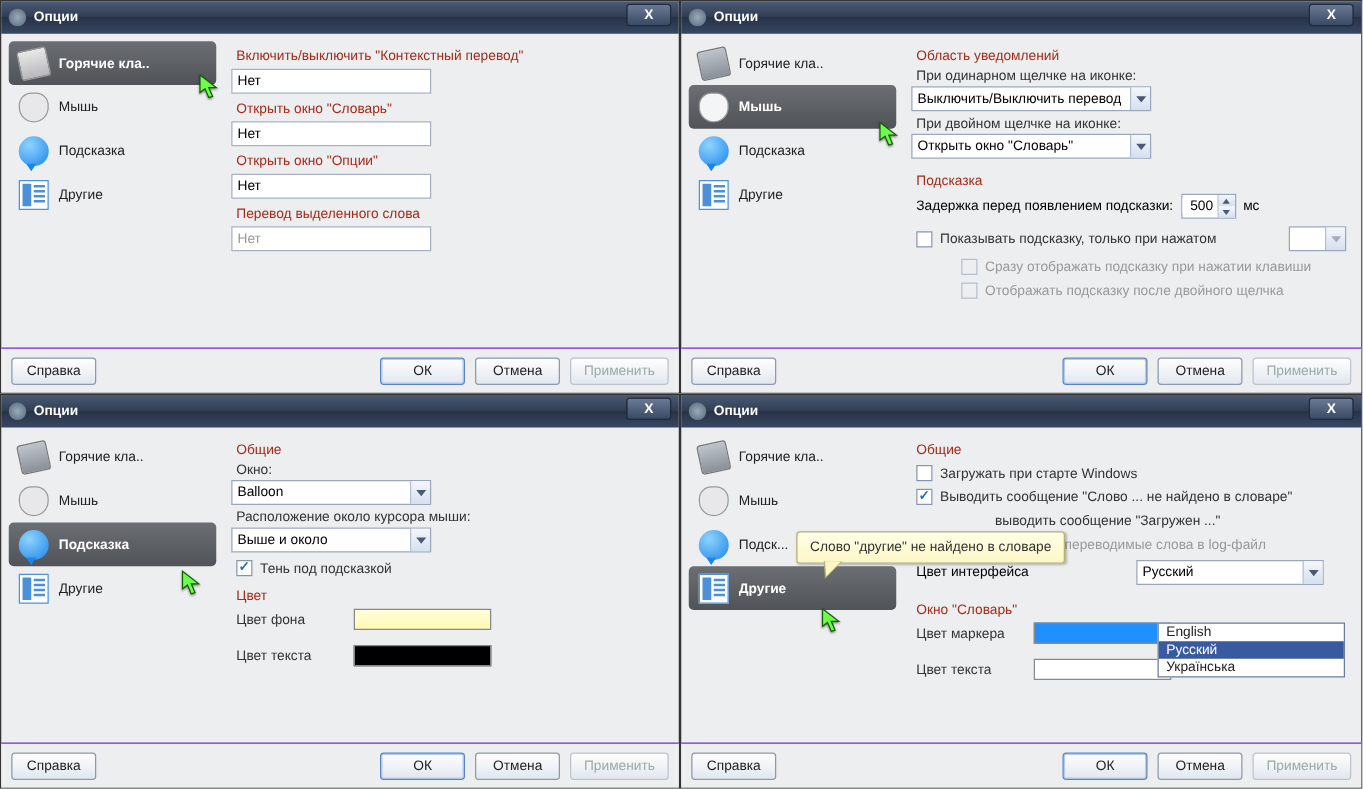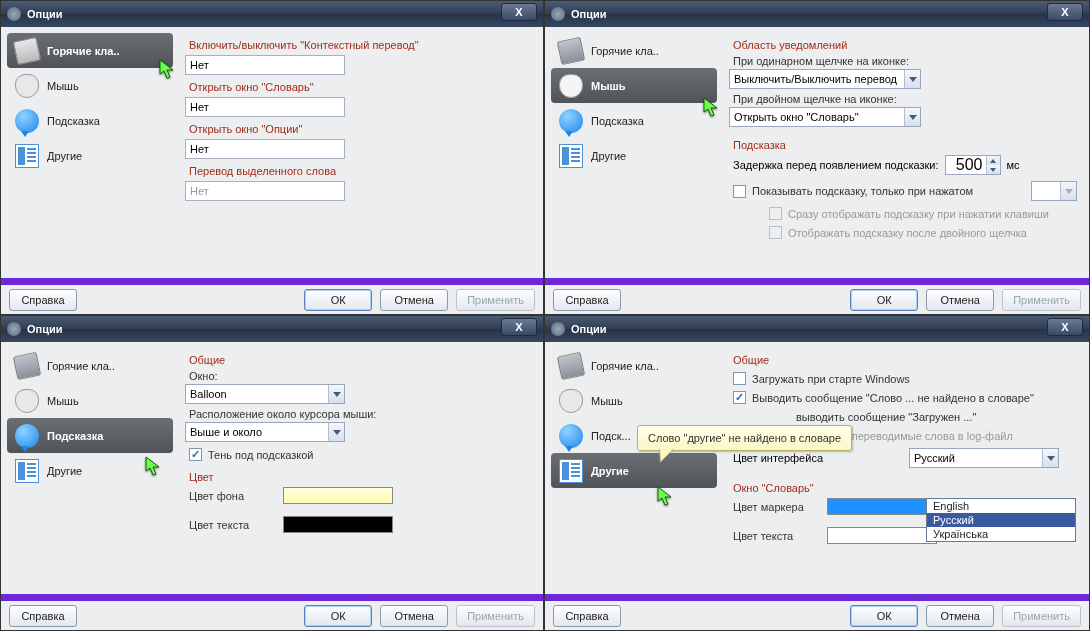--- a/index.html
+++ b/index.html
@@ -37,32 +37,32 @@
 .combo .arrow { width: 16px; height: 100%; background: linear-gradient(#f4f7fb,#d6e0ef); border-left: 1px solid #b0bdd2; display:flex; align-items:center; justify-content:center; }
 .combo .arrow::after { content:''; width:0; height:0; border-left:4px solid transparent; border-right:4px solid transparent; border-top:5px solid #4a5a75; }
 .combo.disabled { color:#999; }
 .combo.disabled .arrow::after { border-top-color:#aab; }
 .chk { display:flex; align-items:center; gap:6px; margin:6px 0 4px 4px; color:#333; }
 .chk.disabled { color:#999;padding-left:36px; }
 .chk-box { width:13px; height:13px; border:1px solid #8495b0; background:#fff; display:inline-flex; align-items:center; justify-content:center; }
 .chk.disabled .chk-box { background:#eceef0; border-color:#b6bfcf; }
 .chk-box.checked::after { content:'✓'; color:#2a6db8; font-size:11px; line-height:11px; font-weight:bold; }
 .spin { display:inline-flex; height:20px; border:1px solid #9aa6bb; background:#fff; align-items:center; }
-.spin input { border:none; width:40px; text-align:right; padding:0 3px; font-size:16px; outline:none; }
+.spin input { border:none; width:28px; text-align:right; padding:0 3px; font-size:11px; outline:none; }
 .spin .sp-btns { width:14px; height:100%; display:flex; flex-direction:column; border-left:1px solid #b0bdd2; }
 .spin .sp-btns div { flex:1; background:linear-gradient(#f4f7fb,#d6e0ef); display:flex; align-items:center; justify-content:center; }
 .spin .sp-btns div::after { content:''; width:0; height:0; border-left:3px solid transparent; border-right:3px solid transparent; }
 .spin .sp-up::after { border-bottom:4px solid #4a5a75; }
 .spin .sp-dn::after { border-top:4px solid #4a5a75; }
 .color-swatch { width:110px; height:17px; border:1px solid #888; display:inline-block; vertical-align:middle; }
 .swatch-yellow { background:linear-gradient(#fffedc,#fffab0); }
 .swatch-black { background:#000; }
 .swatch-blue { background:#1e90ff; }
 .swatch-empty { background:#fff; }
-.footer { height: 36px; border-top:7px solid #6d28d9; display:flex; align-items:center; padding:0 8px; gap:8px; background:#eceef0; }
+.footer { height: 36px; border-top:1px solid #6d28d9; display:flex; align-items:center; padding:0 8px; gap:8px; background:#eceef0; }
 .footer .spacer { flex:1; }
 .btn { height:22px; min-width:68px; padding:0 10px; background:linear-gradient(#fefefe,#e2e7ef); border:1px solid #8d99ae; border-radius:3px; cursor:pointer; color:#222; }
 .btn.primary { border-color:#5b84be; box-shadow: 0 0 0 1px #aecdf3 inset; }
 .btn.disabled { color:#9aa; border-color:#bcc3cf; cursor:default; }
 .row { display:flex; align-items:center; gap:6px; margin:3px 0 3px 4px; }
 .lbl-fixed { width: 88px; color:#333; }
 .tooltip-balloon { position:absolute; background:linear-gradient(#ffffe8,#fcf7c5); border:1px solid #b8b070; border-radius:3px; padding:6px 10px; color:#333; z-index:15; box-shadow:1px 1px 2px rgba(0,0,0,.25); }
 .tooltip-balloon::after { content:''; position:absolute; bottom:-11px; left:22px; width:0; height:0; border-left:1px solid transparent; border-right:12px solid transparent; border-top:12px solid #fcf7c5; }
 .tooltip-balloon::before { content:''; position:absolute; bottom:-13px; left:21px; width:0; height:0; border-left:1px solid transparent; border-right:14px solid transparent; border-top:14px solid #b8b070; }
 .dropdown-list { position:absolute; background:#fff; border:1px solid #6a7a95; z-index:12; }

